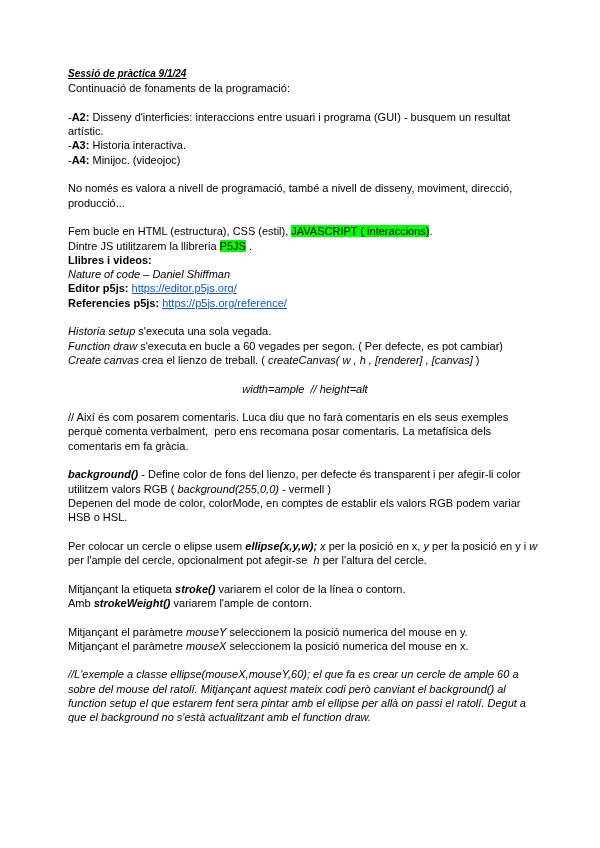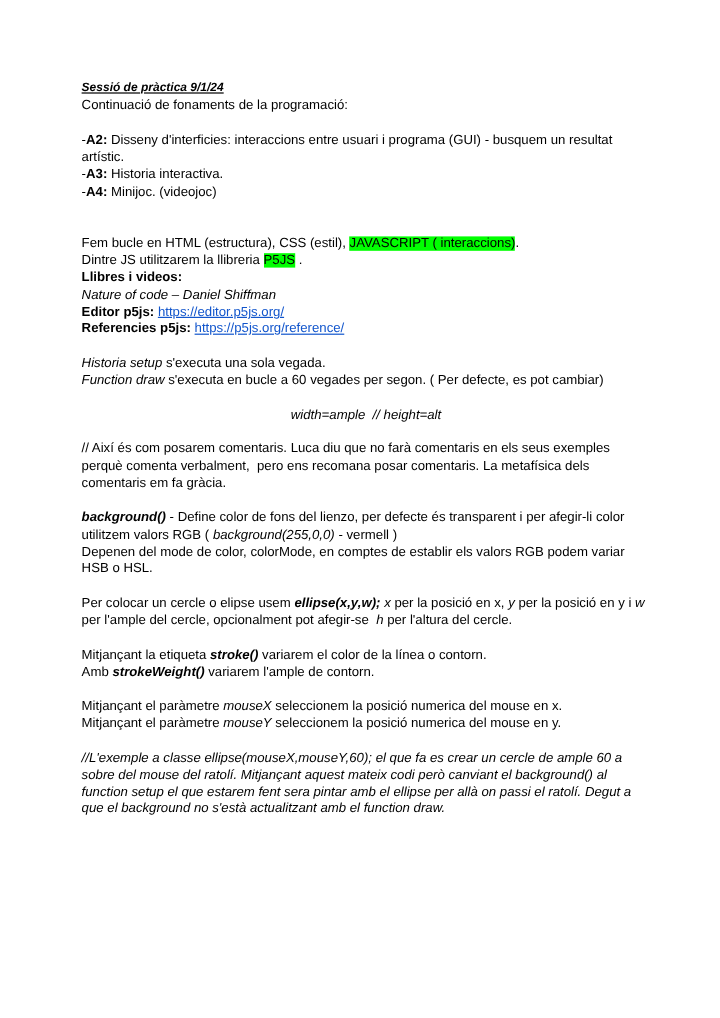--- a/index.html
+++ b/index.html
@@ -45,41 +45,43 @@
 
 <div class="page">
   <div class="doc-body">
       <div class="para" style="font-size: 10px;"><span class="b i u">Sessió de pràctica 9/1/24</span></div>
       <div class="para"><span>Continuació de fonaments de la programació:</span></div>
       <div class="para">&nbsp;</div>
       <div class="para"><span>-</span><span class="b">A2:</span><span> Disseny d'interficies: interaccions entre usuari i programa (GUI) - busquem un resultat artístic.</span></div>
       <div class="para"><span>-</span><span class="b">A3:</span><span> Historia interactiva.</span></div>
       <div class="para"><span>-</span><span class="b">A4:</span><span> Minijoc. (videojoc)</span></div>
       <div class="para">&nbsp;</div>
+      <div class="para"><span>No només es valora a nivell de programació, també a nivell de disseny, moviment, direcció, producció...</span></div>
       <div class="para">&nbsp;</div>
       <div class="para"><span>Fem bucle en HTML (estructura), CSS (estil), </span><span class="hl">JAVASCRIPT ( interaccions)</span><span>.</span></div>
       <div class="para"><span>Dintre JS utilitzarem la llibreria </span><span class="hl">P5JS</span><span> .</span></div>
       <div class="para"><span class="b">Llibres i videos:</span></div>
       <div class="para"><span class="i">Nature of code – Daniel Shiffman</span></div>
       <div class="para"><span class="b">Editor p5js: </span><a href="#" class="link">https://editor.p5js.org/</a></div>
       <div class="para"><span class="b">Referencies p5js: </span><a href="#" class="link">https://p5js.org/reference/</a></div>
       <div class="para">&nbsp;</div>
       <div class="para"><span class="i">Historia setup</span><span> s'executa una sola vegada.</span></div>
       <div class="para"><span class="i">Function draw</span><span> s'executa en bucle a 60 vegades per segon. ( Per defecte, es pot cambiar)</span></div>
+      <div class="para"><span class="i">Create canvas</span><span> crea el lienzo de treball. ( </span><span class="i">createCanvas( w , h , [renderer] , [canvas]</span><span> )</span></div>
       <div class="para">&nbsp;</div>
       <div class="para center"><span>width=ample  // height=alt</span></div>
       <div class="para">&nbsp;</div>
       <div class="para"><span>// Així és com posarem comentaris. Luca diu que no farà comentaris en els seus exemples perquè comenta verbalment,  pero ens recomana posar comentaris. La metafísica dels comentaris em fa gràcia.</span></div>
       <div class="para">&nbsp;</div>
       <div class="para"><span class="b i">background()</span><span> - Define color de fons del lienzo, per defecte és transparent i per afegir-li color utilitzem valors RGB ( </span><span class="i">background(255,0,0)</span><span> - vermell )</span></div>
       <div class="para"><span>Depenen del mode de color, colorMode, en comptes de establir els valors RGB podem variar HSB o HSL.</span></div>
       <div class="para">&nbsp;</div>
       <div class="para"><span>Per colocar un cercle o elipse usem </span><span class="b i">ellipse(x,y,w);</span><span> </span><span class="i">x</span><span> per la posició en x, </span><span class="i">y</span><span> per la posició en y i </span><span class="i">w</span><span> per l'ample del cercle, opcionalment pot afegir-se  </span><span class="i">h</span><span> per l'altura del cercle.</span></div>
       <div class="para">&nbsp;</div>
       <div class="para"><span>Mitjançant la etiqueta </span><span class="b i">stroke()</span><span> variarem el color de la línea o contorn.</span></div>
       <div class="para"><span>Amb </span><span class="b i">strokeWeight()</span><span> variarem l'ample de contorn.</span></div>
       <div class="para">&nbsp;</div>
+      <div class="para"><span>Mitjançant el paràmetre </span><span class="i">mouseY</span><span> seleccionem la posició numerica del mouse en y.</span></div>
       <div class="para"><span>Mitjançant el paràmetre </span><span class="i">mouseX</span><span> seleccionem la posició numerica del mouse en x.</span></div>
-      <div class="para"><span>Mitjançant el paràmetre </span><span class="i">mouseY</span><span> seleccionem la posició numerica del mouse en y.</span></div>
       <div class="para">&nbsp;</div>
       <div class="para"><span class="i">//L'exemple a classe ellipse(mouseX,mouseY,60); el que fa es crear un cercle de ample 60 a sobre del mouse del ratolí. Mitjançant aquest mateix codi però canviant el background() al function setup el que estarem fent sera pintar amb el ellipse per allà on passi el ratolí. Degut a que el background no s'està actualitzant amb el function draw.</span></div>
     </div>
 </div>
 
 </body></html>

